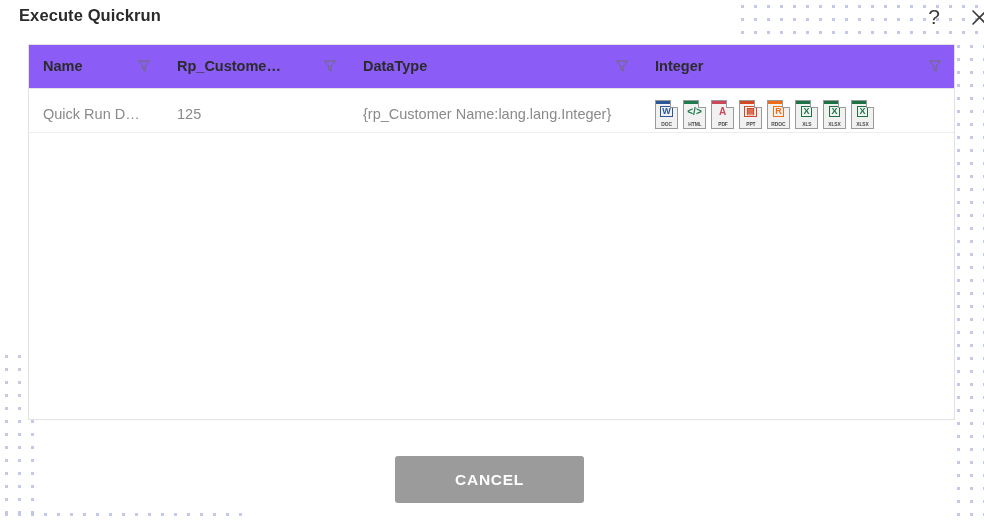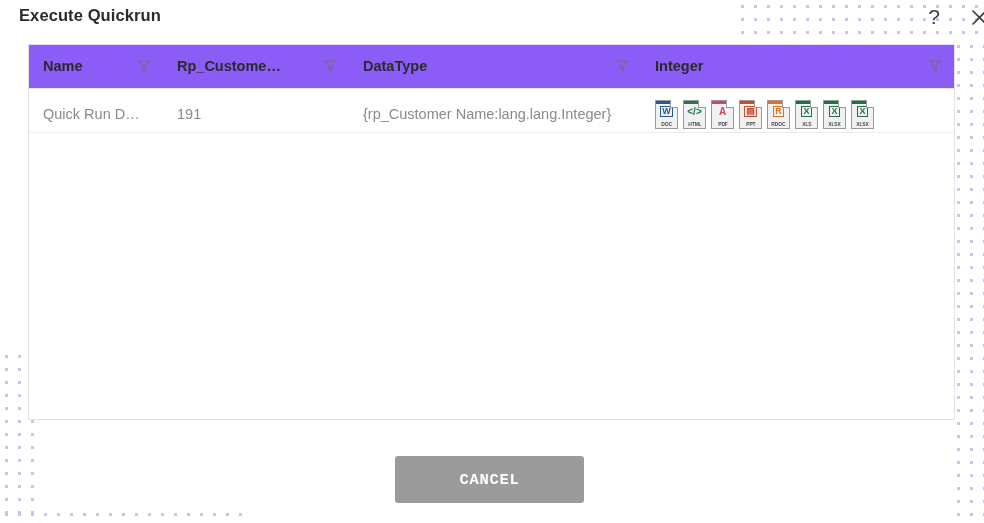--- a/index.html
+++ b/index.html
@@ -214,21 +214,21 @@
   #cancel-button {
     position: absolute;
     left: 395px;
     top: 456px;
     width: 189px;
     height: 47px;
     background: #9b9b9b;
     color: #ffffff;
     border: none;
     border-radius: 3px;
-    font-family: Liberation Mono, monospace;
+    font-family: Liberation Sans, sans-serif;
     font-size: 15.5px;
     font-weight: bold;
     letter-spacing: 0.7px;
     cursor: pointer;
     z-index: 3;
   }
 </style>
 </head>
 <body>
 
@@ -300,21 +300,21 @@
                 <path d="M1.5 2 H12.5 L8.2 7 V12 L5.8 10.6 V7 Z" fill="none" stroke="#6e6e6e" stroke-width="1"></path>
               </svg>
             </span>
           </span>
         </th>
       </tr>
     </thead>
     <tbody>
       <tr>
         <td>Quick Run D…</td>
-        <td>191</td>
+        <td>125</td>
         <td>{rp_Customer Name:lang.lang.Integer}</td>
         <td class="cell-options">
           <div class="options-icons" id="options-icons">
               <div class="file-icon">
                 <div class="fi-bar" style="background: rgb(42, 86, 153);"></div>
                 <div class="fi-glyph" style="color: rgb(42, 86, 153);">
                   <span class="boxed">W</span>
                 </div>
                 <div class="fi-label">DOC</div>
               </div>

